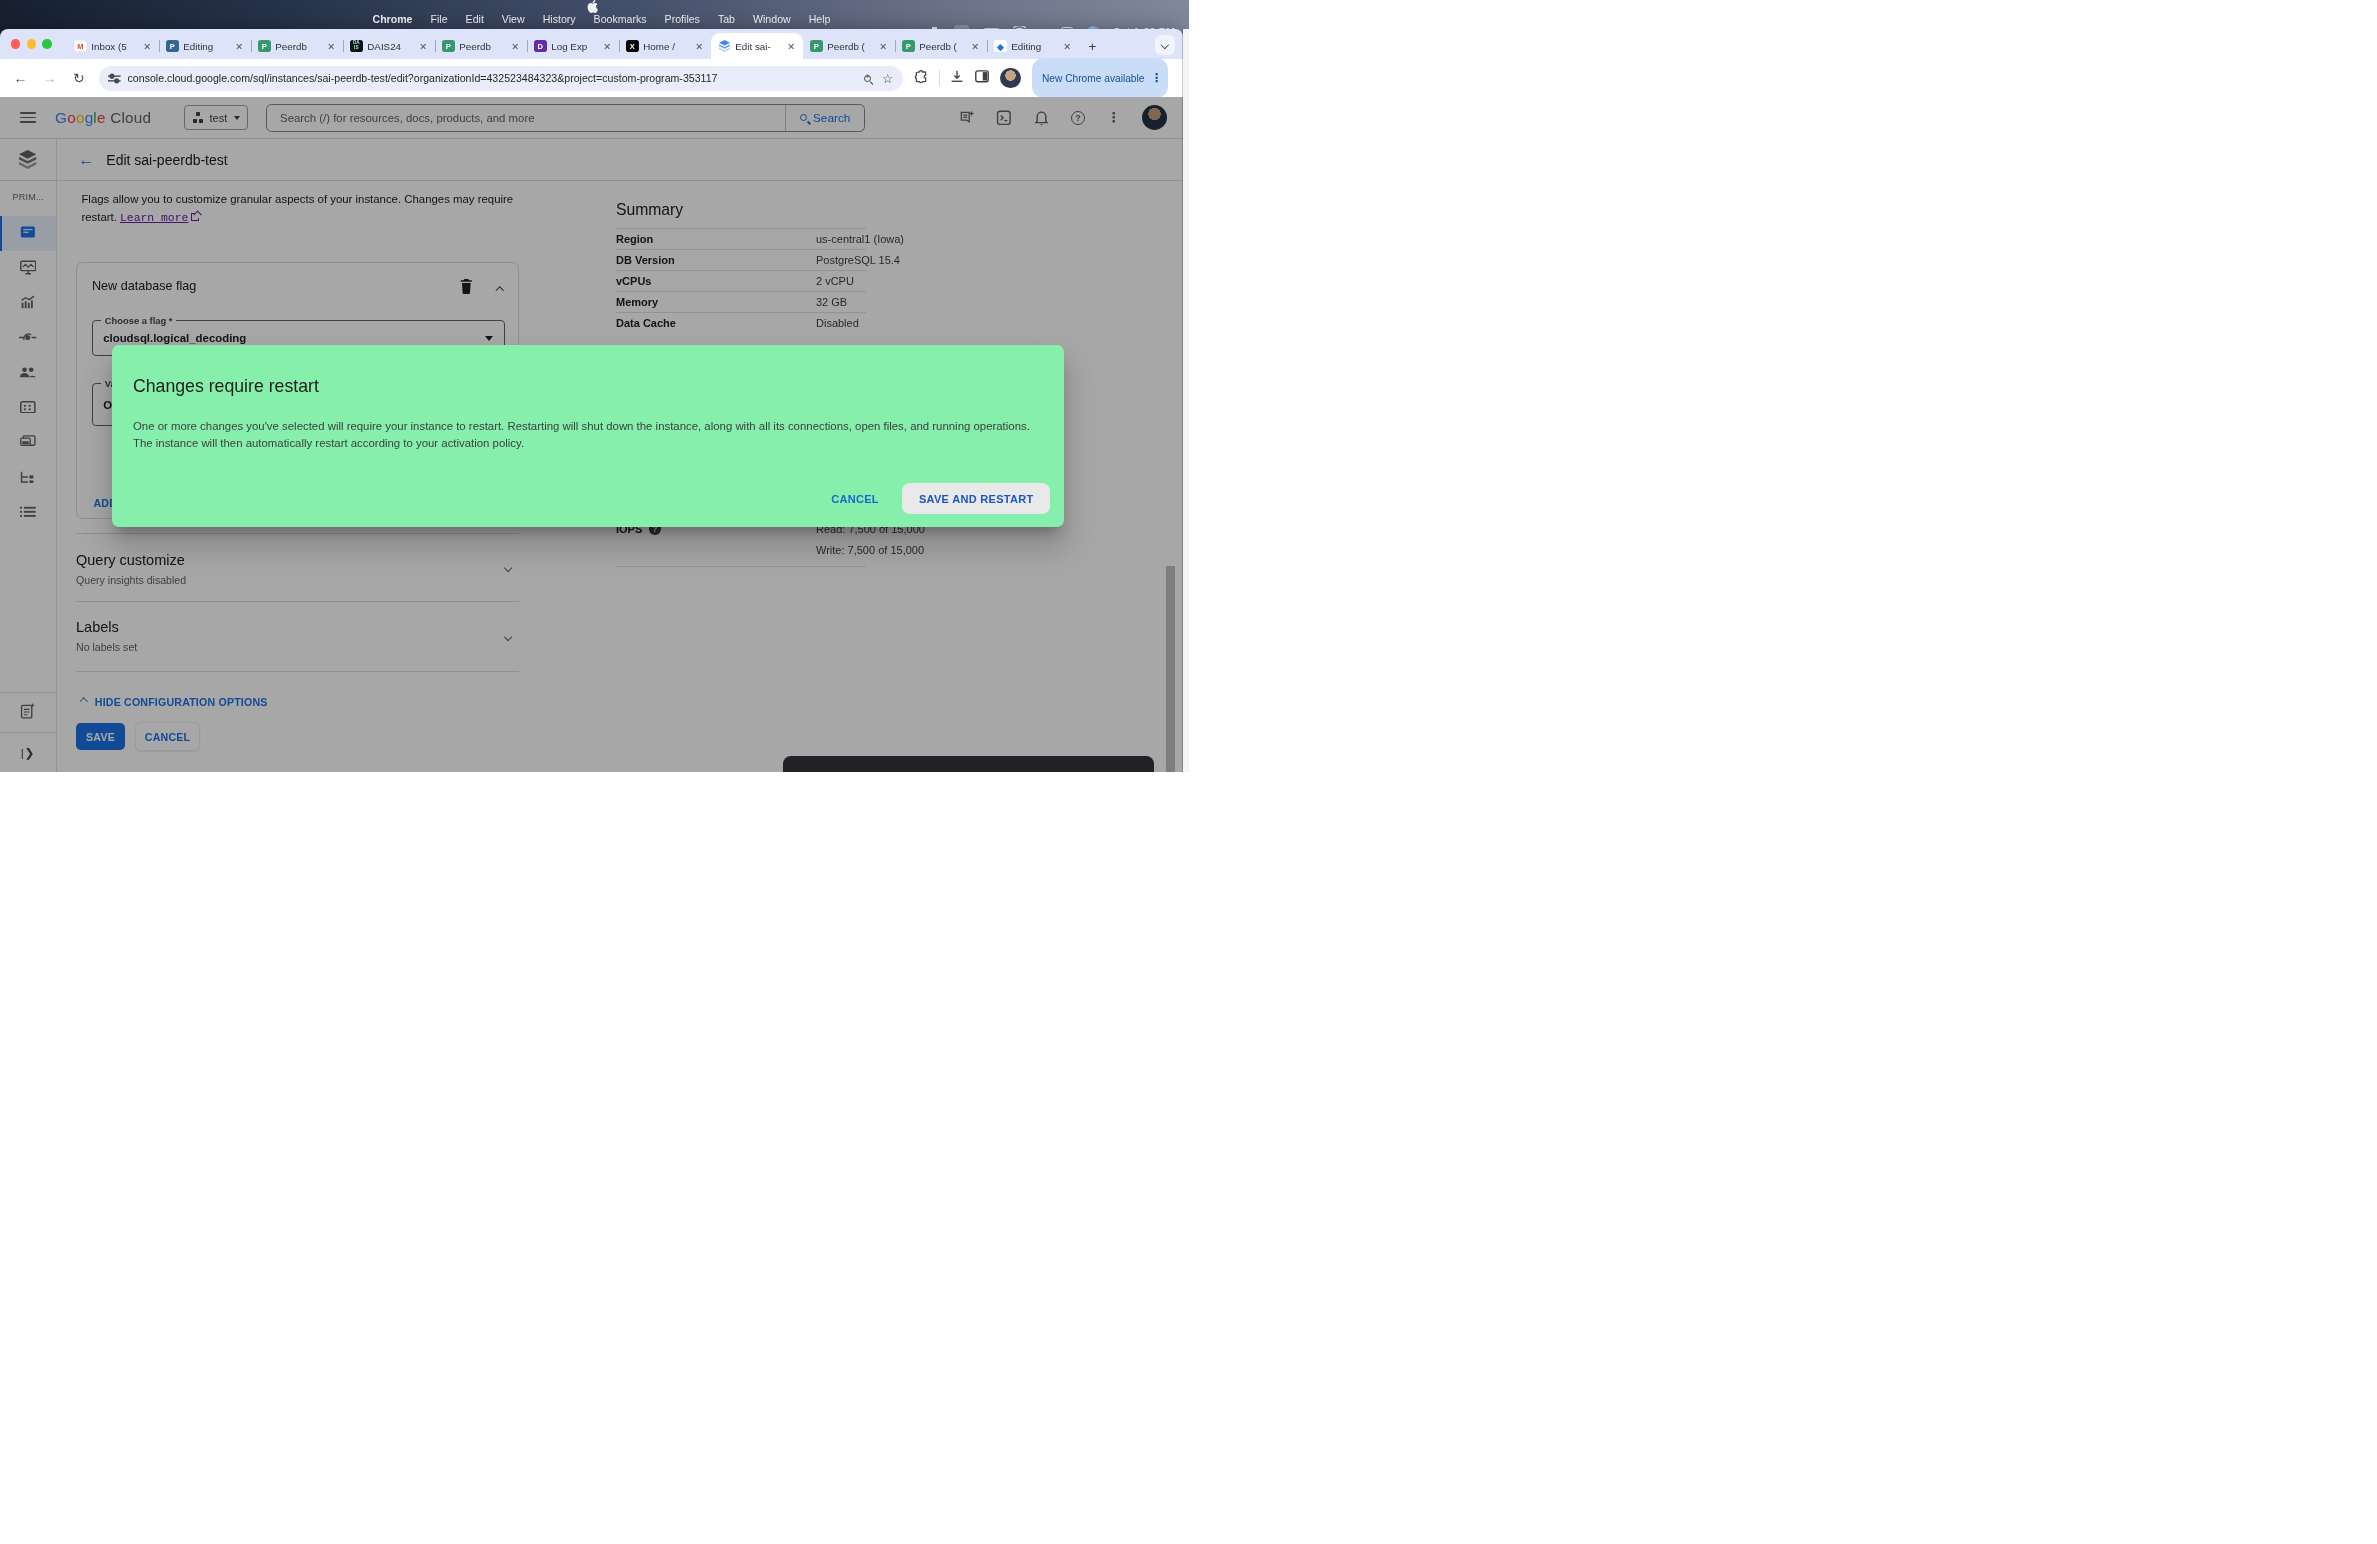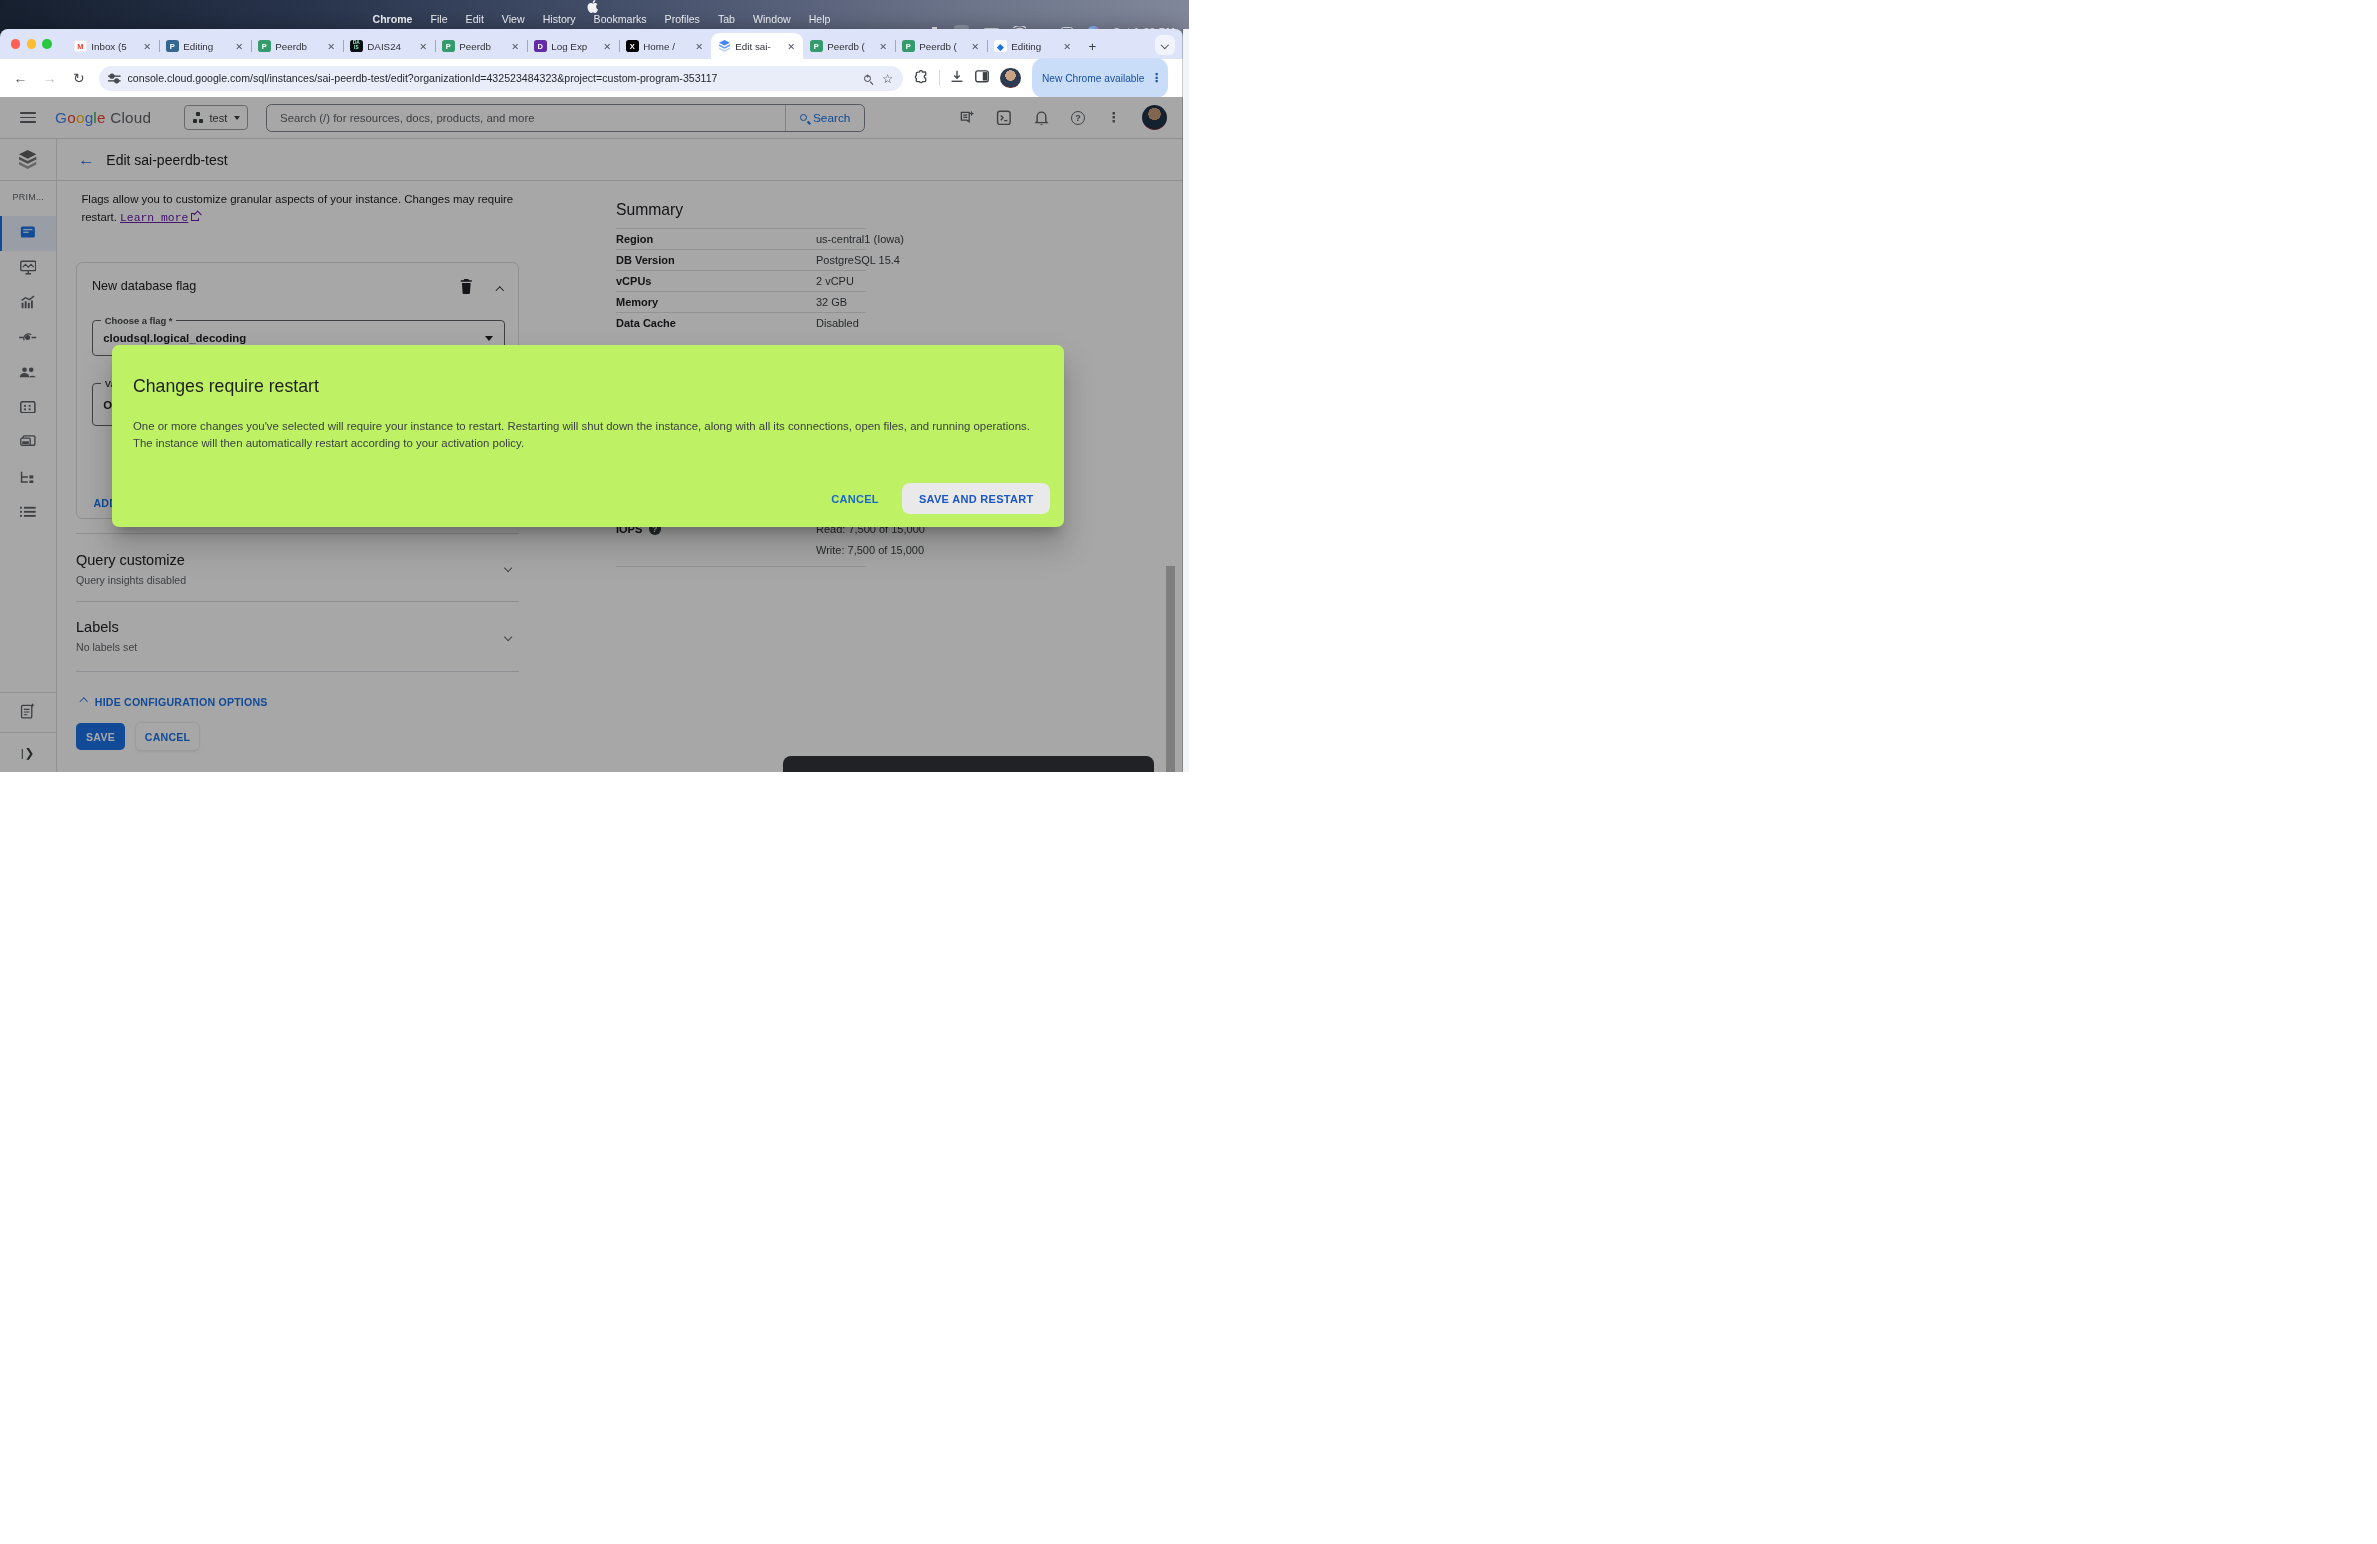--- a/index.html
+++ b/index.html
@@ -179,21 +179,21 @@
   .iops { position:absolute; left:0; top:318px; width:250px; border-bottom:0.8px solid #e0e0e0; padding-bottom:4.7px; }
   .iops-k { position:absolute; left:0; top:3.1px; display:flex; align-items:center; gap:6.3px; font-size:11px; font-weight:600; color:#202124; }
   .q-ic { width:12.6px; height:12.6px; border-radius:50%; background:#3c4043; color:#fff; font-size:8.3px; font-weight:700;
     display:flex; align-items:center; justify-content:center; }
   .iops-v { margin-left:200px; font-size:11px; color:#3c4043; line-height:21px; white-space:nowrap; }
 
   .pg-scrollbar { position:absolute; left:1166px; top:469px; width:8.6px; height:206px; background:#c1c1c1; }
 
   
   .scrim { position:absolute; inset:0; background:rgba(0,0,0,.345); z-index:30; }
-  .dialog { position:absolute; left:112px; top:248px; width:952px; height:182px; background:#bef264; border-radius:7px;
+  .dialog { position:absolute; left:112px; top:248px; width:952px; height:182px; background:#86efac; border-radius:7px;
     z-index:40; box-shadow:0 8.6px 11.8px -5.5px rgba(0,0,0,.25), 0 19px 30px 2.4px rgba(0,0,0,.18); padding:31px 21px 0 21px; }
   .dlg-title { font-size:17.7px; color:#1f1f1f; }
   .dlg-body { margin-top:21px; width:906px; font-size:11.4px; line-height:17.3px; color:#3c4043; }
   .dlg-actions { position:absolute; right:14px; bottom:12.6px; display:flex; align-items:center; gap:11px; }
   .dlg-cancel { background:none; border:none; color:#1a66d0; font-size:11px; font-weight:600; letter-spacing:0.3px; padding:0 12.6px; height:28px; }
   .dlg-confirm { background:#e9e9e9; border:none; color:#1a56c4; font-size:11px; font-weight:600; letter-spacing:0.3px;
     height:31px; padding:0 16.5px; border-radius:7.9px; }
 
   
   .dock-bar { position:absolute; left:783px; top:756px; width:371px; height:15.7px; background:#212225; border-radius:7.9px 7.9px 0 0; z-index:300; }

